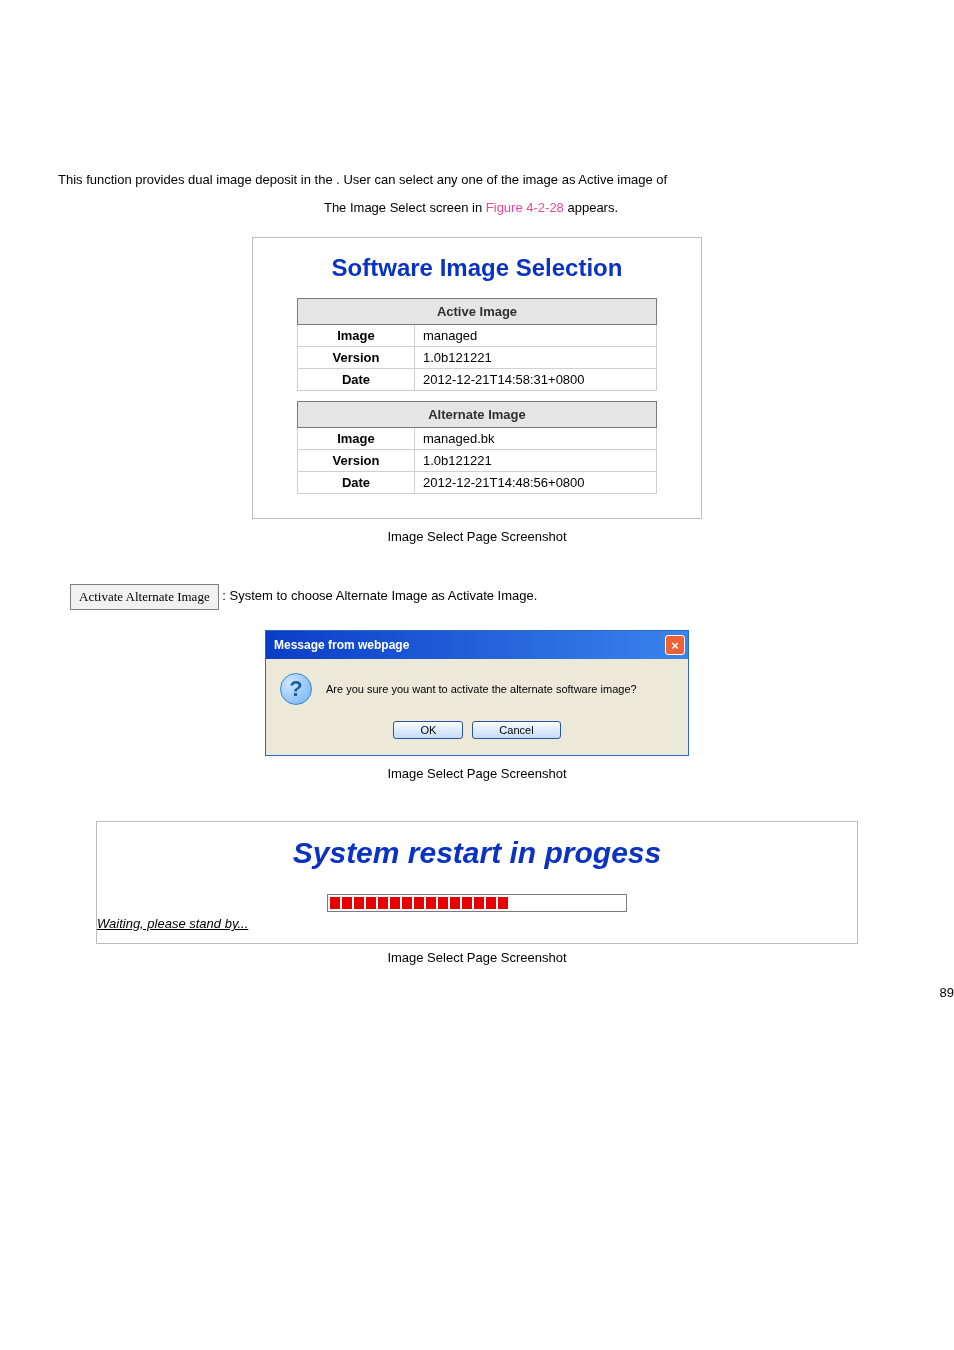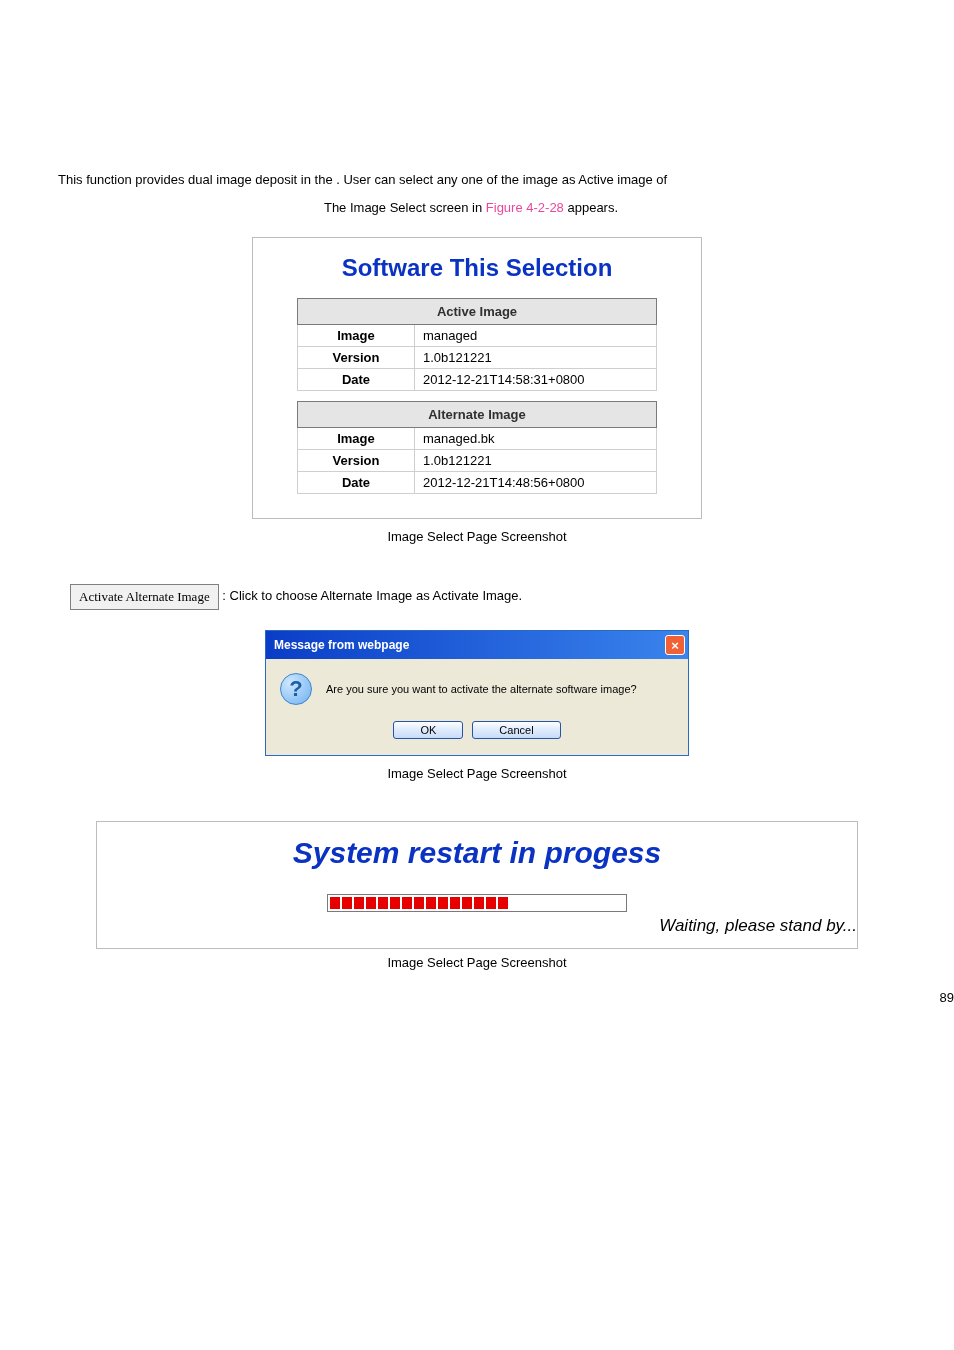--- a/index.html
+++ b/index.html
@@ -201,25 +201,26 @@
   .progress .seg {
     width: 10px;
     height: 100%;
     background: #e60000;
   }
   .progress .blank {
     flex: 1;
     height: 100%;
   }
   .waiting {
-    text-align: right;
+    text-align: left;
     font-style: italic;
     font-family: Verdana, Geneva, sans-serif;
-    font-size: 17px;
+    font-size: 13px;
     margin-top: 4px;
+    text-decoration: underline;
   }
   .pageno {
     text-align: right;
     font-size: 13px;
     margin-top: 20px;
   }
 </style>
 </head>
 <body>
 
@@ -228,21 +229,21 @@
     <span>This function provides dual image deposit in the </span>
     <span>. User can select any one of the image as Active image of</span>
   </p>
   <p class="para" style="text-align:center;">
     <span>The Image Select screen in </span>
     <span class="link-text">Figure 4-2-28</span>
     <span> appears.</span>
   </p>
 
   <div class="swi-box">
-    <div class="swi-title">Software This Selection</div>
+    <div class="swi-title">Software Image Selection</div>
 
     <table class="tbl">
       <tbody>
           <tr>
             <th colspan="2">Active Image</th>
           </tr>
       <tr>
         <td class="lab">Image</td>
         <td>managed</td>
       </tr>
@@ -275,21 +276,21 @@
         <td>2012-12-21T14:48:56+0800</td>
       </tr>
     </tbody>
       </table>
 
   </div>
   <div class="caption">Image Select Page Screenshot</div>
 
   <div style="margin: 30px 0 10px 70px;">
     <span class="doc-btn">Activate Alternate Image</span>
-    <span>: Click to choose Alternate Image as Activate Image.</span>
+    <span>: System to choose Alternate Image as Activate Image.</span>
   </div>
 
   <div class="msgbox">
     <div class="titlebar">
       <span>Message from webpage</span>
       <span class="closebox">×</span>
     </div>
     <div class="body">
       <div class="qrow">
         <div class="qicon">?</div>

